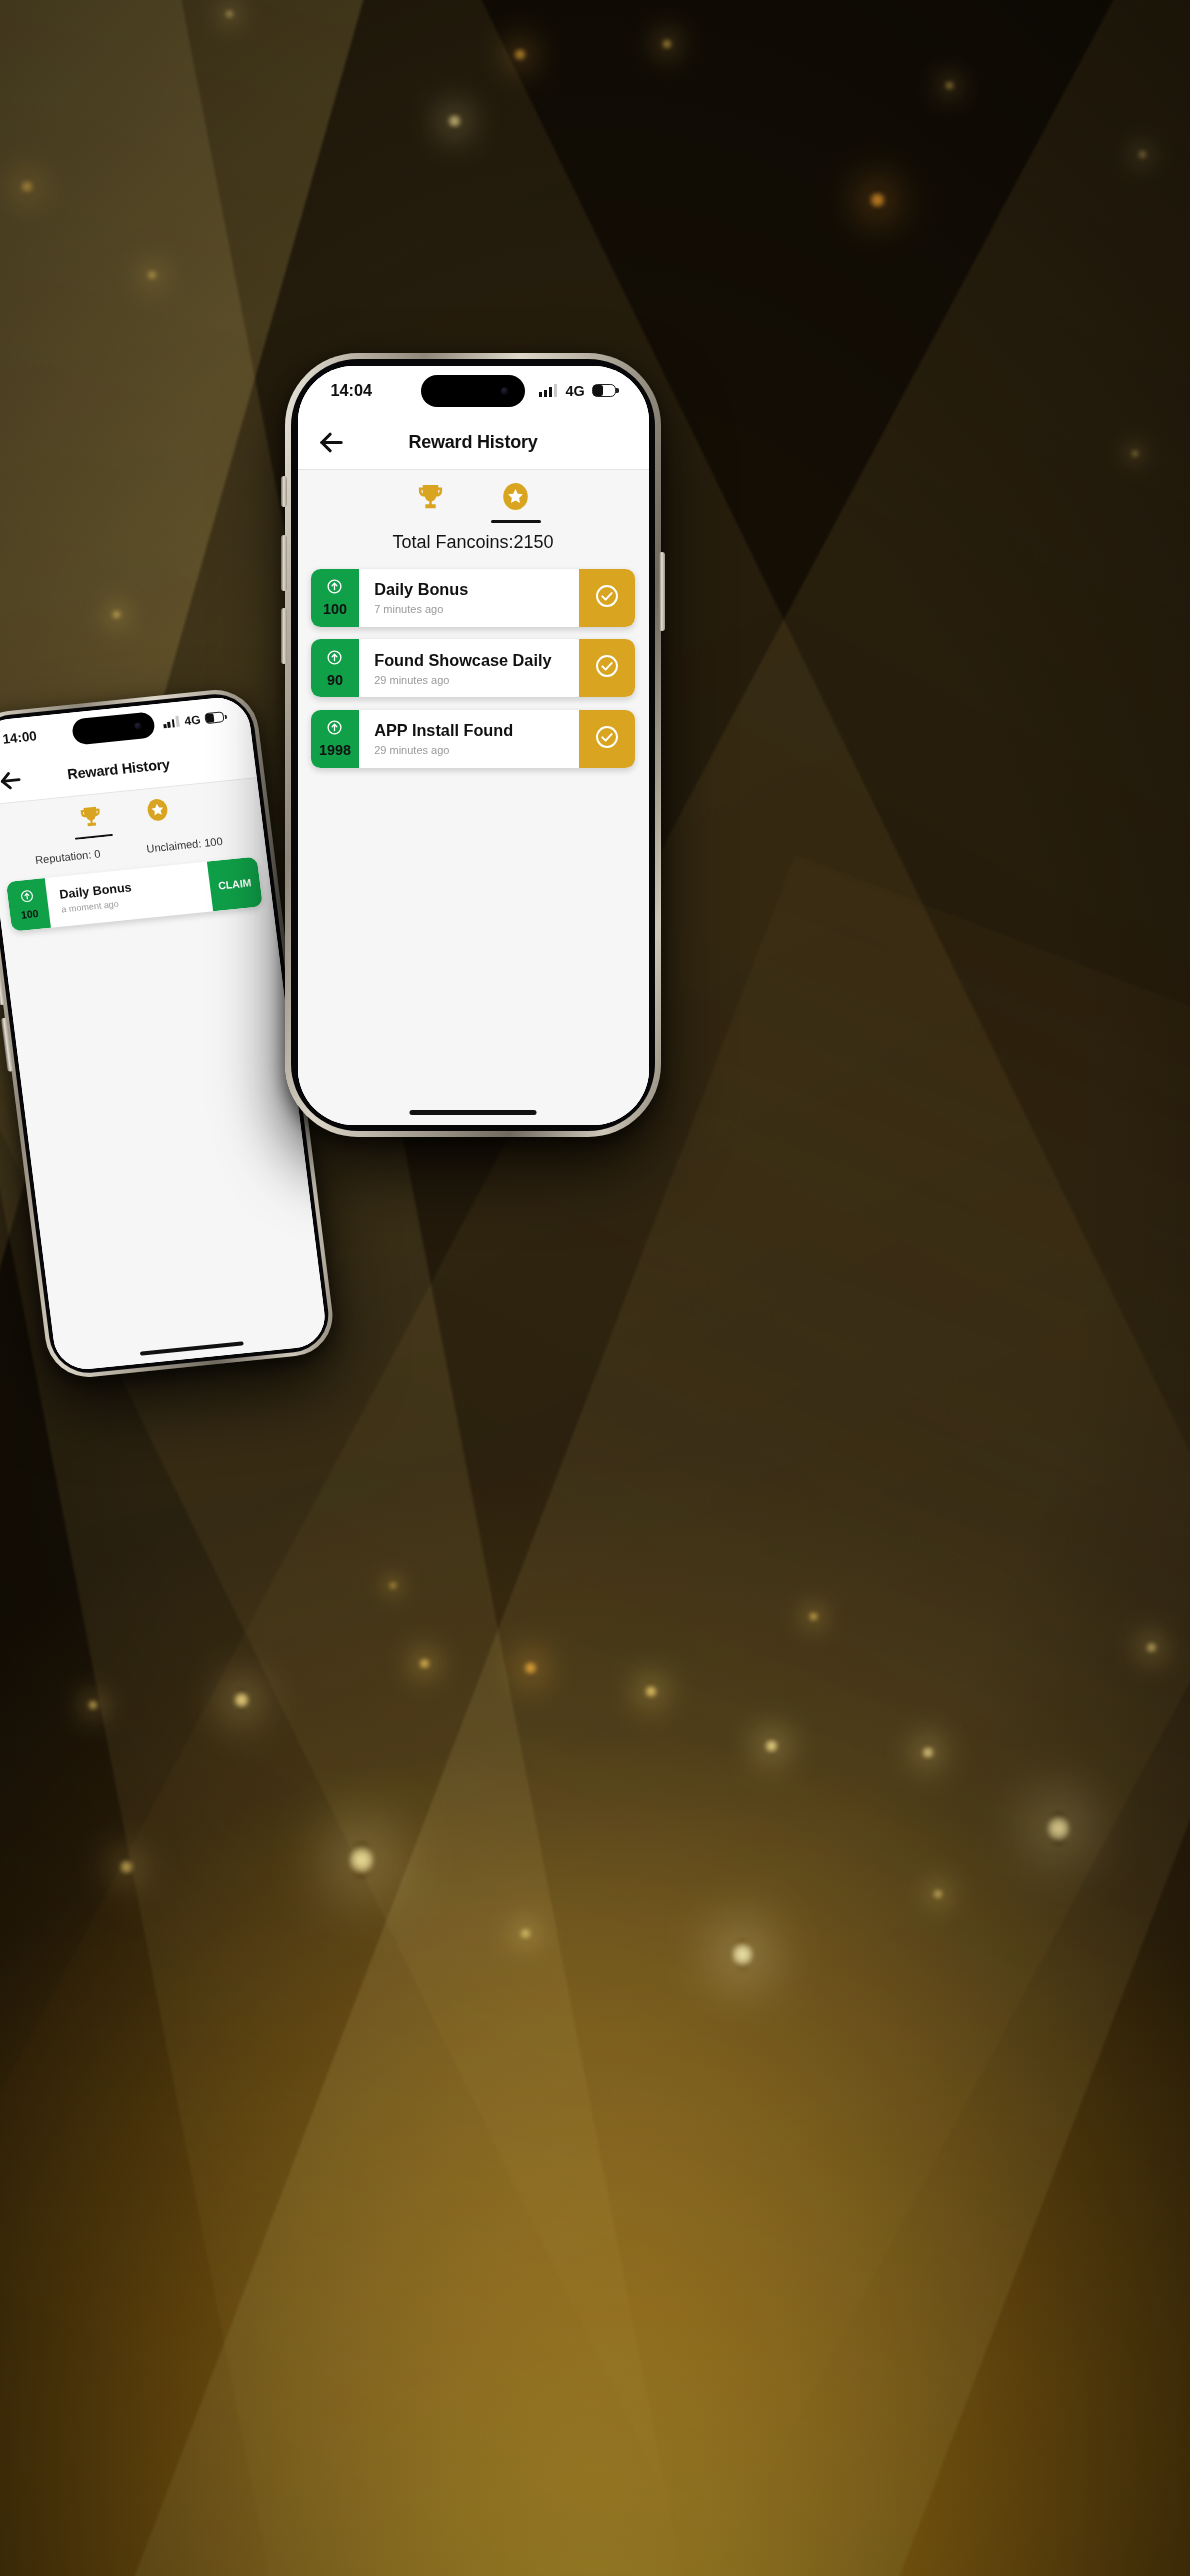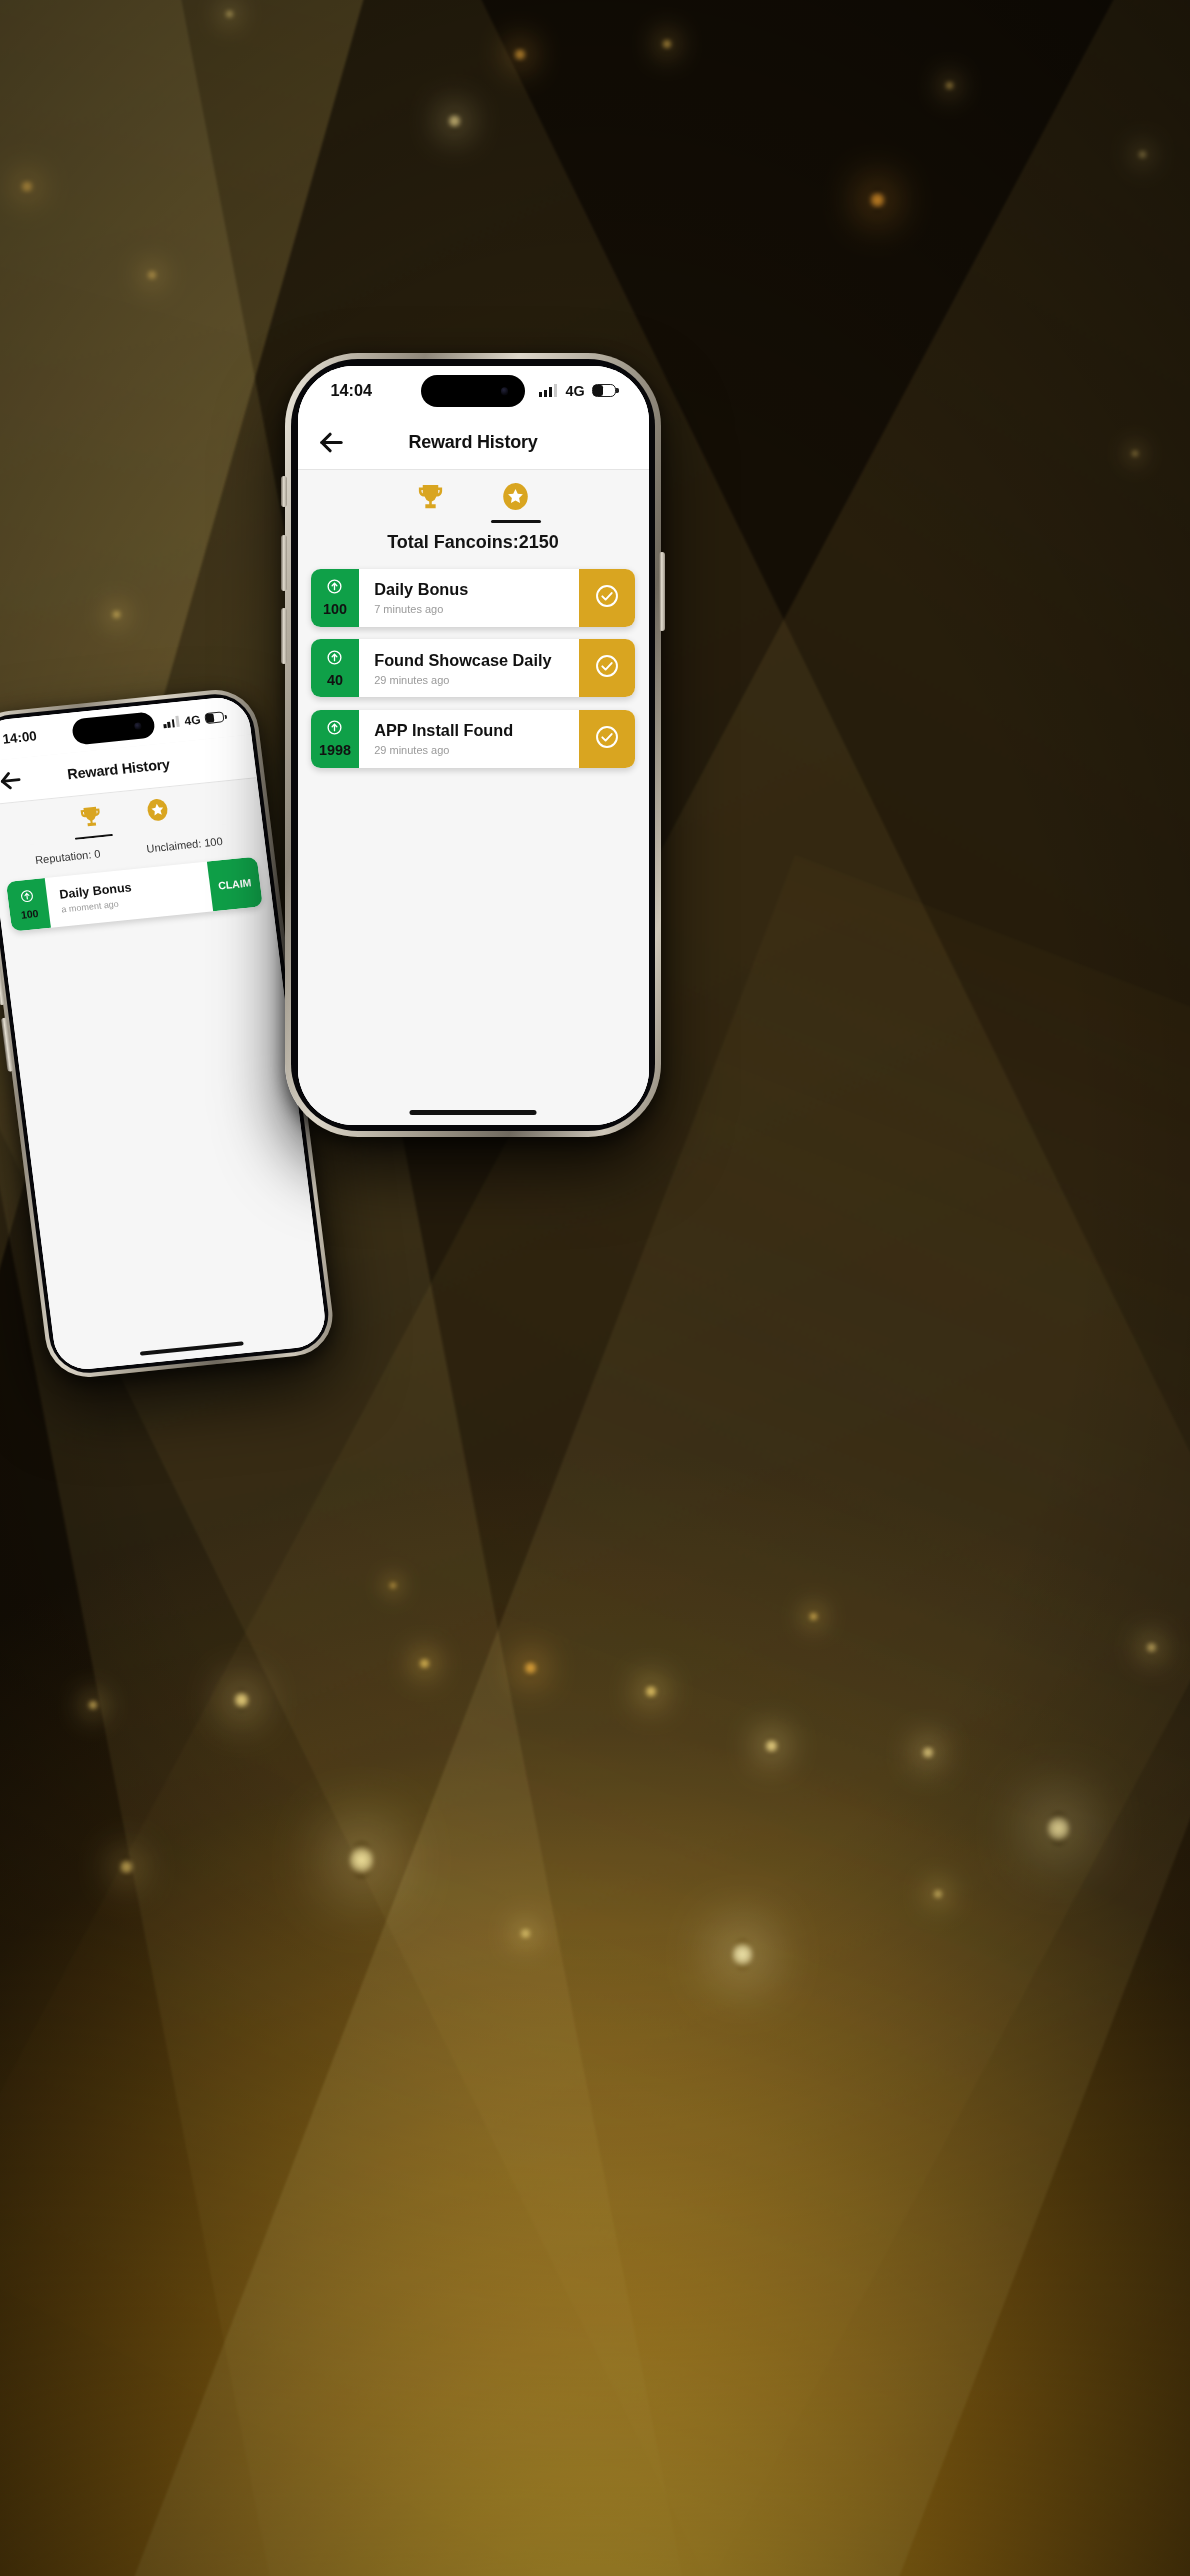--- a/index.html
+++ b/index.html
@@ -105,21 +105,21 @@
   .backbtn { position:absolute; display:flex; align-items:center; justify-content:center; cursor:pointer; }
   .navtitle { width:100%; text-align:center; font-weight:bold; color:#111; letter-spacing:-0.2px; }
 
   .tabs { flex:0 0 auto; display:flex; justify-content:center; background:#f6f6f6; }
   .tab { display:flex; flex-direction:column; align-items:center; cursor:pointer; }
   .tabicon { display:flex; align-items:center; justify-content:center; }
   .tabunder { background:#111; border-radius:1.9px; }
   .tabunder.off { background:transparent; }
 
   .totals { flex:0 0 auto; display:flex; justify-content:center; background:#f6f6f6; }
-  .total-single { font-weight:bold; color:#141414; }
+  .total-single { font-weight:normal; color:#141414; }
   .stat { color:#333; }
 
   .list { flex:1 1 auto; background:#f6f6f6; overflow:hidden; }
   .card {
     display:flex; background:#fff; border-radius:9.6px; overflow:hidden;
     box-shadow:0 2.9px 6.7px rgba(0,0,0,.16);
   }
   .amt {
     flex:0 0 auto; background:#0fa048; color:#fff;
     display:flex; flex-direction:column; align-items:center; justify-content:center;
@@ -433,21 +433,21 @@
         </div>
 
         <div class="card">
           <div class="amt">
             <span class="ic">
               <svg viewBox="0 0 24 24" width="1em" height="1em" fill="none" stroke="#fff" stroke-width="1.9">
                   <circle cx="12" cy="12" r="9"></circle>
                   <path d="M12 16.5V8M12 7.3l3.3 3.6M12 7.3L8.7 10.9" stroke-linecap="round" stroke-linejoin="round"></path>
                 </svg>
             </span>
-            <span class="n">40</span>
+            <span class="n">90</span>
           </div>
           <div class="mid">
             <span class="t">Found Showcase Daily</span>
             <span class="s">29 minutes ago</span>
           </div>
           <div class="act gold">
             <span>
               <svg viewBox="0 0 24 24" fill="none" stroke="#fff" stroke-width="1.8" stroke-linecap="round" stroke-linejoin="round">
                   <circle cx="12" cy="12" r="9.2"></circle>
                   <path d="M7.7 12.3l3 3 5.6-6"></path>

